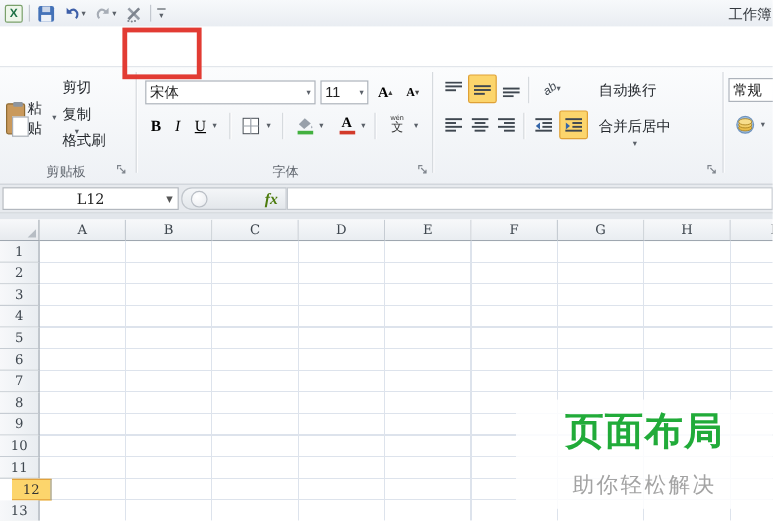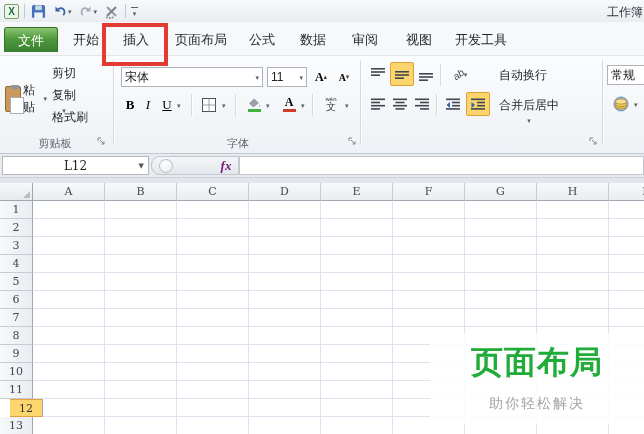--- a/index.html
+++ b/index.html
@@ -54,42 +54,42 @@
   
   .frow{position:absolute;left:0;top:154px;width:644px;height:24px;background:#e7eaee;border-bottom:1px solid #cdd2d8;box-sizing:border-box;}
   .namebox{position:absolute;left:2px;top:2px;width:147px;height:19px;background:#fff;border:1px solid #b3b8bf;
        display:flex;align-items:center;justify-content:center;font-family:"DejaVu Serif",serif;font-size:12px;color:#222;box-sizing:border-box;}
   .nb-dd{position:absolute;right:4px;font-size:7px;color:#555;}
   .fcap{position:absolute;left:151px;top:2px;width:88px;height:19px;background:linear-gradient(#f4f6f8,#e3e7eb);
        border:1px solid #c2c7cd;border-radius:9px 0 0 9px;box-sizing:border-box;}
   .fcircle{position:absolute;left:7px;top:2px;width:12px;height:12px;border:1px solid #b9bec5;border-radius:50%;
        background:radial-gradient(circle at 35% 30%,#fff,#e7eaee);}
   .fx{position:absolute;left:214px;top:2px;width:24px;height:19px;display:flex;align-items:center;justify-content:center;
-       font-family:"Liberation Serif",serif;font-style:italic;font-weight:bold;font-size:13px;color:#701a75;}
+       font-family:"Liberation Serif",serif;font-style:italic;font-weight:bold;font-size:13px;color:#4d7c0f;}
   .finput{position:absolute;left:239px;top:2px;width:405px;height:19px;background:#fff;border:1px solid #c3c8ce;box-sizing:border-box;}
   .strip{position:absolute;left:0;top:178px;width:644px;height:5px;background:#e2e6eb;}
   
   .sheet{position:absolute;left:0;top:183px;width:644px;height:251px;background:#fff;overflow:hidden;}
   .corner{position:absolute;left:0;top:0;width:33px;height:18px;background:linear-gradient(#f7f8fa,#e7eaee);
        border-right:1px solid #9fa7b0;border-bottom:1px solid #9fa7b0;box-sizing:border-box;}
   .corner::after{content:"";position:absolute;right:2px;bottom:2px;border-left:7px solid transparent;border-bottom:7px solid #b7bdc4;}
   .colheads{position:absolute;left:33px;top:0;width:611px;height:18px;display:flex;overflow:hidden;}
   .colh{flex:0 0 72px;height:18px;line-height:17px;text-align:center;font-family:"DejaVu Serif",serif;font-size:11px;color:#3f474f;
        background:linear-gradient(#f7f8fa,#e9edf1);border-right:1px solid #c6ccd3;border-bottom:1px solid #9fa7b0;box-sizing:border-box;}
   .rowheads{position:absolute;left:0;top:18px;width:33px;}
   .rowh{width:33px;height:18px;line-height:17px;text-align:center;font-family:"DejaVu Serif",serif;font-size:11px;color:#3f474f;
        background:linear-gradient(90deg,#f7f8fa,#e9edf1);border-bottom:1px solid #c6ccd3;border-right:1px solid #9fa7b0;box-sizing:border-box;}
   .rowh.hl{background:var(--highlight-amber);border-top:1px solid #e3a23b;border-bottom:1px solid #e3a23b;color:#333;margin-left:10px;}
   .cells{position:absolute;left:33px;top:18px;width:611px;height:233px;background-color:#fff;background-image:
        repeating-linear-gradient(to bottom,transparent 0 17px,#dde3ec 17px 18px),
        repeating-linear-gradient(to right,transparent 0 71px,#dde3ec 71px 72px);}
   .watermark{position:absolute;left:430px;top:150px;width:214px;height:91px;background:rgba(255,255,255,.86);
        display:flex;flex-direction:column;align-items:center;justify-content:center;text-align:center;}
   .wm1{font-size:32px;font-weight:bold;color:var(--watermark-green);letter-spacing:1px;line-height:36px;}
-  .wm2{font-size:14px;color:#a3a3a3;letter-spacing:2px;margin-top:15px;}
+  .wm2{font-size:18px;color:#a3a3a3;letter-spacing:2px;margin-top:15px;}
   svg{display:block;}
 </style>
 </head>
 <body style="--watermark-green: #21ab39; --highlight-amber: #fcd56c; --annotation-red: #e23b33;">
 
 <div class="screen">
 
   <div class="qat">
     <span class="xl-icon">X</span>
     <span class="vsep"></span>
@@ -124,31 +124,20 @@
         </svg>
     </span>
     <span class="vsep"></span>
     <span class="qat-more">
       <span class="bar"></span>
       <span class="dd">▾</span>
     </span>
     <span class="win-title">工作簿</span>
   </div>
 
-  <div class="tabrow">
-    <span class="tab file" style="left:4px;width:54px;">文件</span>
-    <span class="tab" style="left:64px;width:44px;">开始</span>
-    <span class="tab" style="left:110px;width:52px;">插入</span>
-    <span class="tab" style="left:168px;width:66px;">页面布局</span>
-    <span class="tab" style="left:242px;width:40px;">公式</span>
-    <span class="tab" style="left:292px;width:42px;">数据</span>
-    <span class="tab" style="left:344px;width:42px;">审阅</span>
-    <span class="tab" style="left:398px;width:42px;">视图</span>
-    <span class="tab" style="left:450px;width:62px;">开发工具</span>
-  </div>
   <div class="redbox"></div>
 
   <div class="ribbon">
     <span class="gdiv" style="left:113px;"></span>
     <span class="gdiv" style="left:360px;"></span>
     <span class="gdiv" style="left:602px;"></span>
 
     <div class="paste-btn">
       <span class="pclip"></span>
       <span>粘贴</span>

